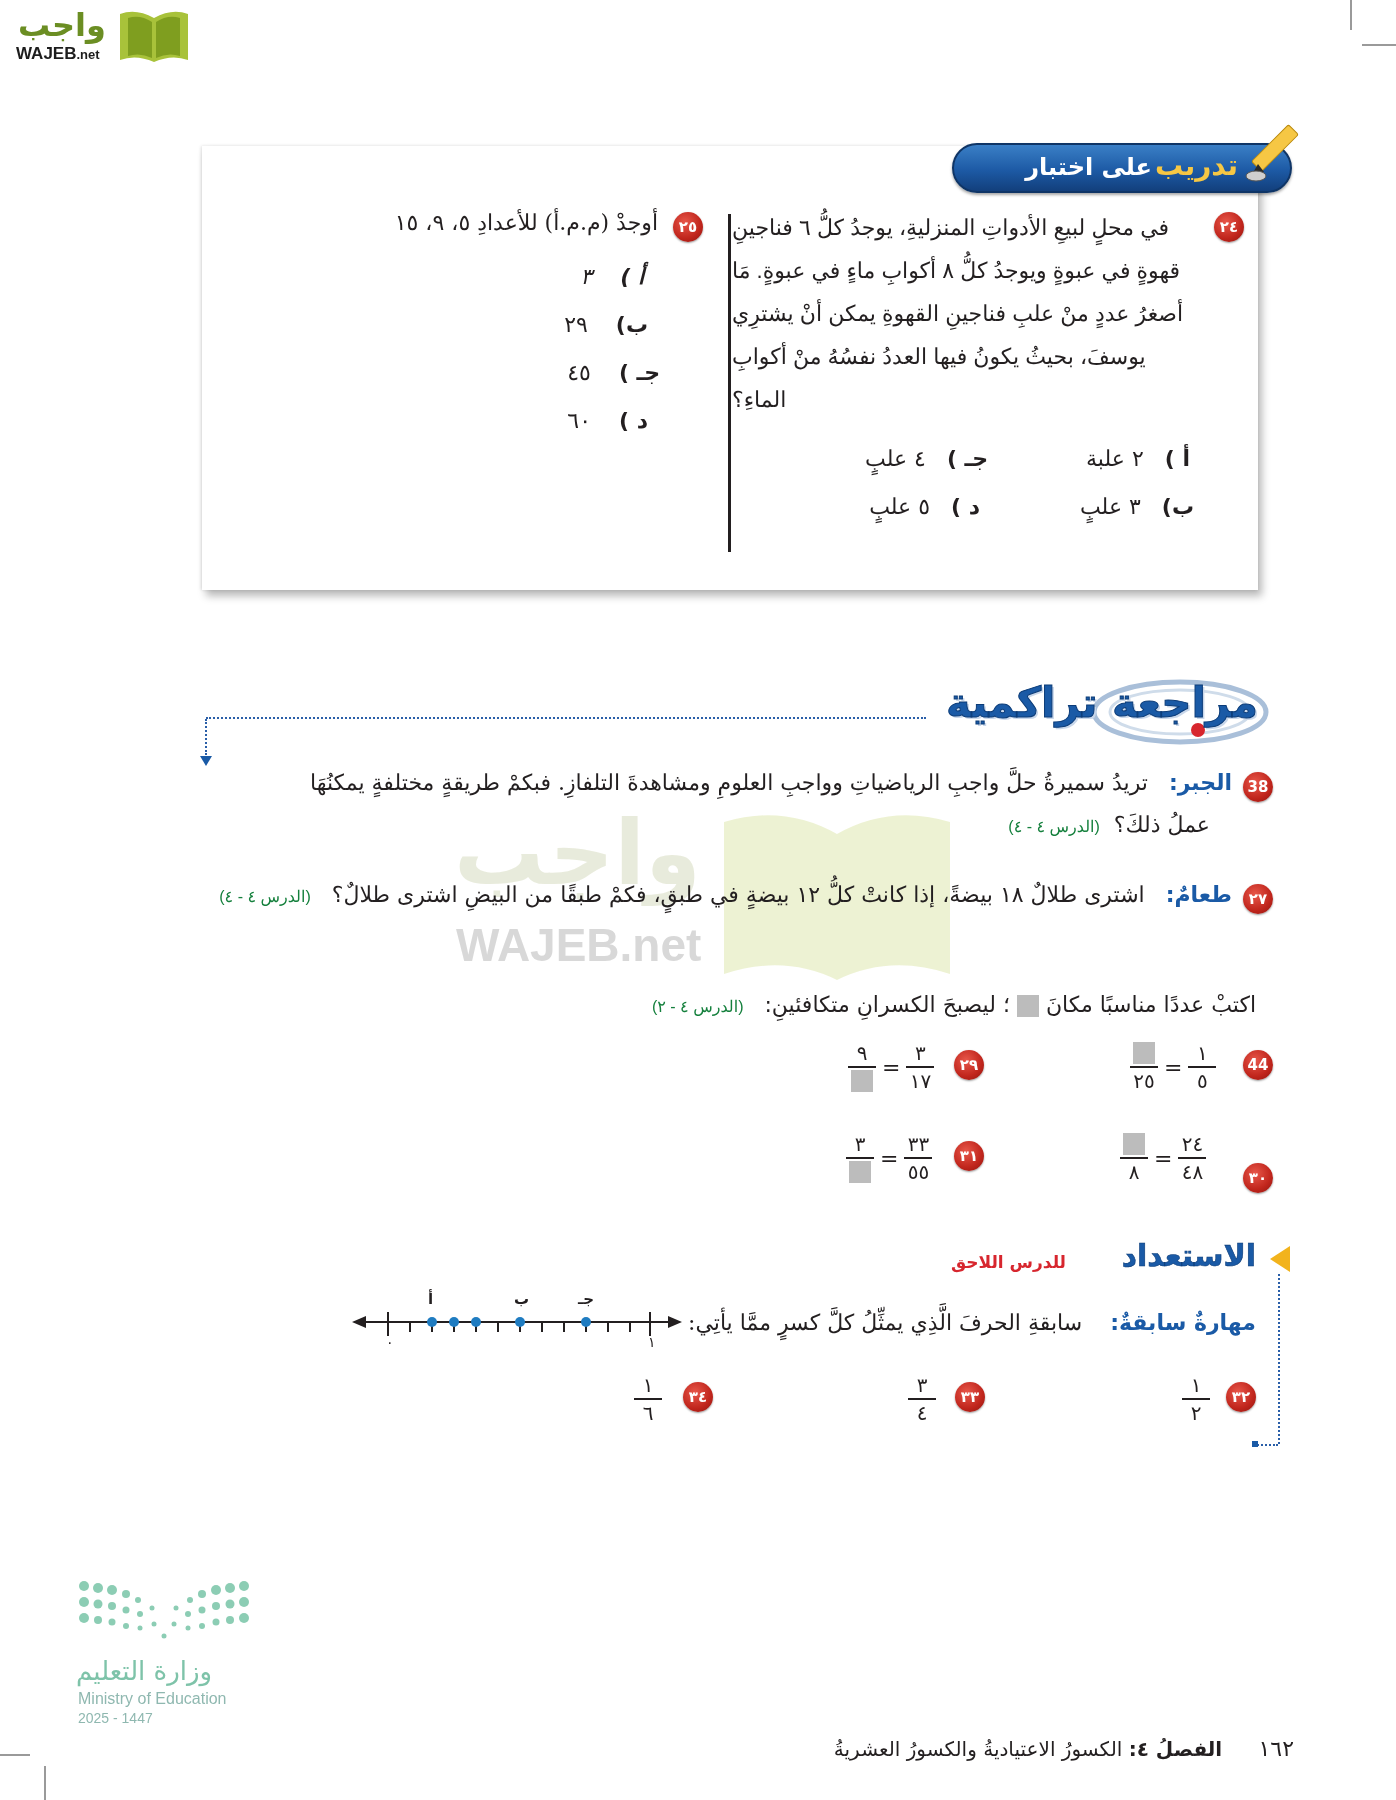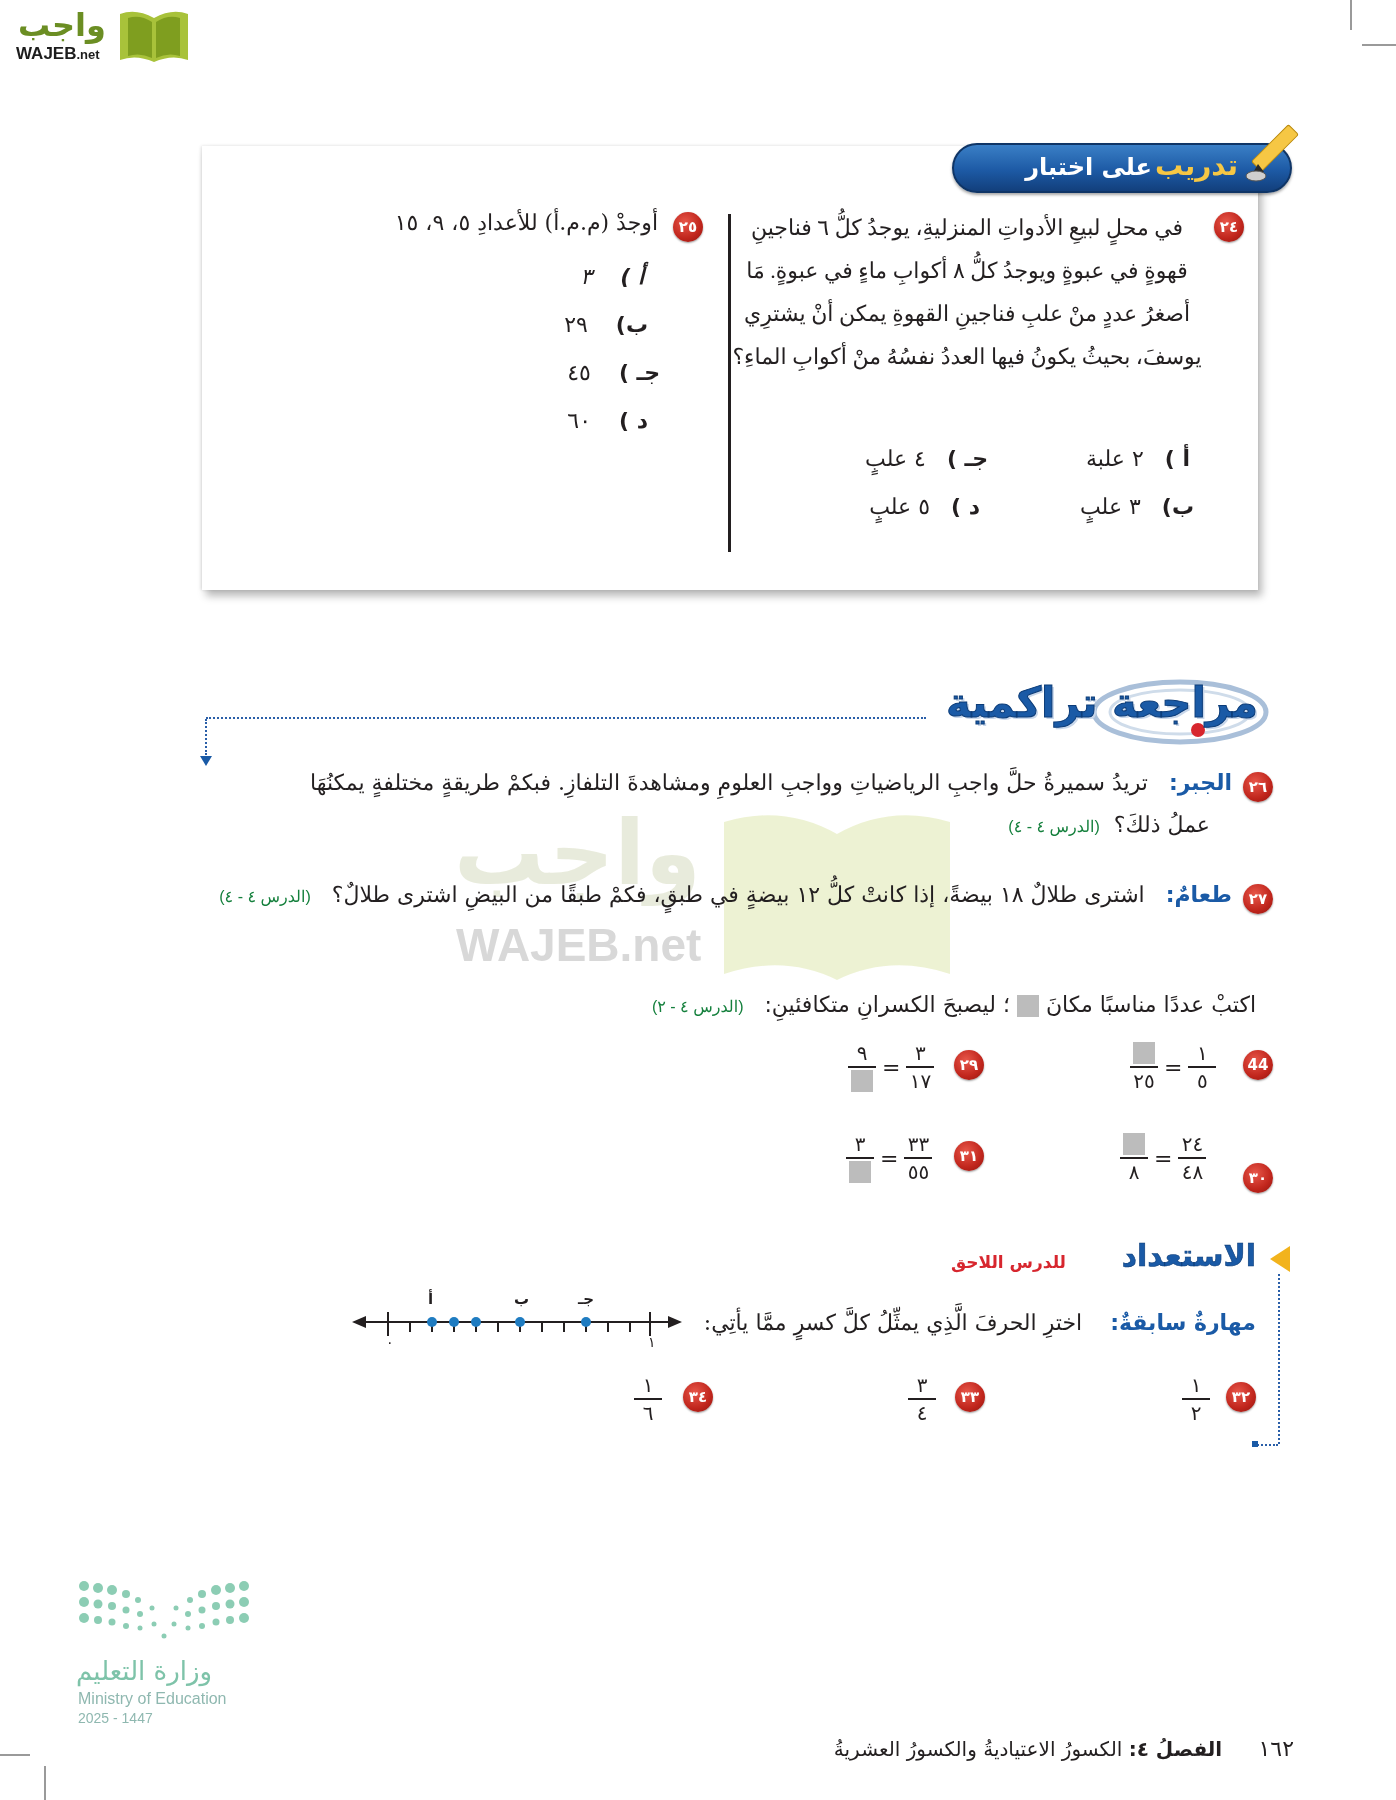--- a/index.html
+++ b/index.html
@@ -19,21 +19,21 @@
   .practice-box { left: 202px; top: 146px; width: 1056px; height: 444px; background: #fff; box-shadow: 4px 6px 8px rgba(0,0,0,0.28), -1px 0 3px rgba(0,0,0,0.12); }
   .practice-banner { left: 952px; top: 143px; width: 340px; height: 50px; border-radius: 25px; background: linear-gradient(#3a7fc6, #1d5aa5 55%, #123f7c); border: 2px solid #0f3566; box-shadow: 0 2px 3px rgba(0,0,0,.35); }
   .practice-banner .t1 { position: absolute; right: 52px; top: 4px; font: bold 28px "DejaVu Sans", sans-serif; color: #f6c744; }
   .practice-banner .t2 { position: absolute; right: 138px; top: 8px; font: bold 24px "DejaVu Sans", sans-serif; color: #ffffff; }
   .pencil { left: 1238px; top: 118px; width: 70px; height: 70px; }
 
   .divider-v { left: 728px; top: 214px; width: 3px; height: 338px; background: #231f20; }
 
   .qnum { position: absolute; width: 30px; height: 30px; border-radius: 50%; background: radial-gradient(circle at 40% 35%, #e8574a, #c0251c 60%, #8e1510); color: #fff; font: bold 15px "DejaVu Sans", sans-serif; text-align: center; line-height: 30px; box-shadow: 0 1px 2px rgba(0,0,0,.4); }
 
-  .q-text { font-family: Liberation Serif, serif; font-size: 22px; line-height: 43px; text-align: center; color: #231f20; }
+  .q-text { font-family: Liberation Sans, sans-serif; font-size: 22px; line-height: 43px; text-align: left; color: #231f20; }
   .opt { position: absolute; font-family: "DejaVu Serif", serif; font-size: 22px; white-space: nowrap; }
   .opt .lbl { font-family: "DejaVu Sans", sans-serif; font-weight: bold; }
 
   
   .review-title { right: 138px; top: 678px; font: bold 42px "DejaVu Sans", sans-serif; color: #1a5aa6; -webkit-text-stroke: 1px #0c3c78; text-shadow: 2px 2px 0 #c9d7ea; }
   .orbit { left: 1090px; top: 668px; width: 180px; height: 90px; }
   .dotted-h { left: 206px; top: 717px; width: 720px; border-top: 2px dotted #2a5ea8; }
   .dotted-v { left: 205px; top: 719px; height: 36px; border-left: 2px dotted #2a5ea8; }
   .arrow-down { left: 200px; top: 756px; width: 0; height: 0; border-left: 6px solid transparent; border-right: 6px solid transparent; border-top: 10px solid #1a5aa6; }
 
@@ -122,21 +122,21 @@
 <svg class="abs orbit" viewBox="0 0 180 90">
   <ellipse cx="90" cy="44" rx="86" ry="30" fill="none" stroke="#a9bfd9" stroke-width="5"></ellipse>
   <ellipse cx="90" cy="44" rx="70" ry="22" fill="none" stroke="#cfdcea" stroke-width="3"></ellipse>
   <circle cx="108" cy="62" r="7" fill="#d7262e"></circle>
 </svg>
 <div class="abs review-title">مراجعة تراكمية</div>
 <div class="abs dotted-h"></div>
 <div class="abs dotted-v"></div>
 <div class="abs arrow-down"></div>
 
-<div class="qnum" style="left:1243px;top:772px;">٢٦</div>
+<div class="qnum" style="left:1243px;top:772px;">38</div>
 <div class="line-text" style="right:164px;top:770px;">
   <span class="topic">الجبر:</span>&nbsp;&nbsp;
   <span>تريدُ سميرةُ حلَّ واجبِ الرياضياتِ وواجبِ العلومِ ومشاهدةَ التلفازِ. فبكمْ طريقةٍ مختلفةٍ يمكنُهَا</span>
 </div>
 <div class="line-text" style="right:186px;top:812px;">
   <span>عملُ ذلكَ؟</span>&nbsp;&nbsp;<span class="ref">(الدرس ٤ - ٤)</span>
 </div>
 
 <div class="abs watermark">
   <span class="wm-ar">واجب</span>
@@ -231,21 +231,21 @@
 
 <div class="abs ready-tri"></div>
 <div class="abs ready-title">الاستعداد</div>
 <div class="abs ready-sub">للدرس اللاحق</div>
 <div class="abs dotted-v2"></div>
 <div class="abs dotted-h2"></div>
 <div class="abs sq-end"></div>
 
 <div class="line-text" style="right:140px;top:1310px;">
   <span class="topic">مهارةٌ سابقةٌ:</span>&nbsp;&nbsp;&nbsp;
-  <span>اخترِ الحرفَ الَّذِي يمثِّلُ كلَّ كسرٍ ممَّا يأتِي:</span>
+  <span>سابقةِ الحرفَ الَّذِي يمثِّلُ كلَّ كسرٍ ممَّا يأتِي:</span>
 </div>
 
 <svg class="abs numline" viewBox="0 0 330 60">
   <line x1="8" y1="30" x2="322" y2="30" stroke="#231f20" stroke-width="2"></line>
   <polygon points="0,30 14,24 14,36" fill="#231f20"></polygon>
   <polygon points="330,30 316,24 316,36" fill="#231f20"></polygon>
   <g stroke="#231f20" stroke-width="2">
     <line x1="36" y1="20" x2="36" y2="44"></line>
     <line x1="58" y1="30" x2="58" y2="40"></line>
     <line x1="80" y1="30" x2="80" y2="40"></line>

